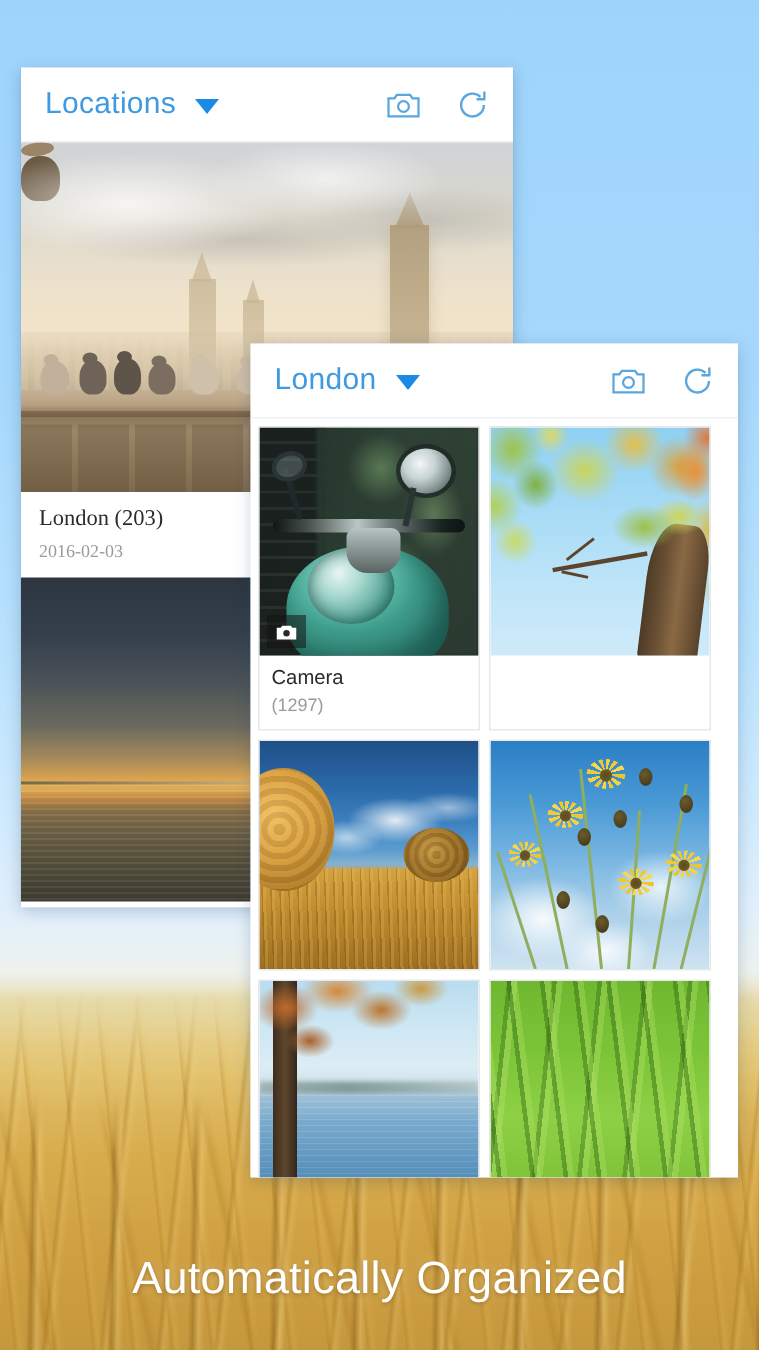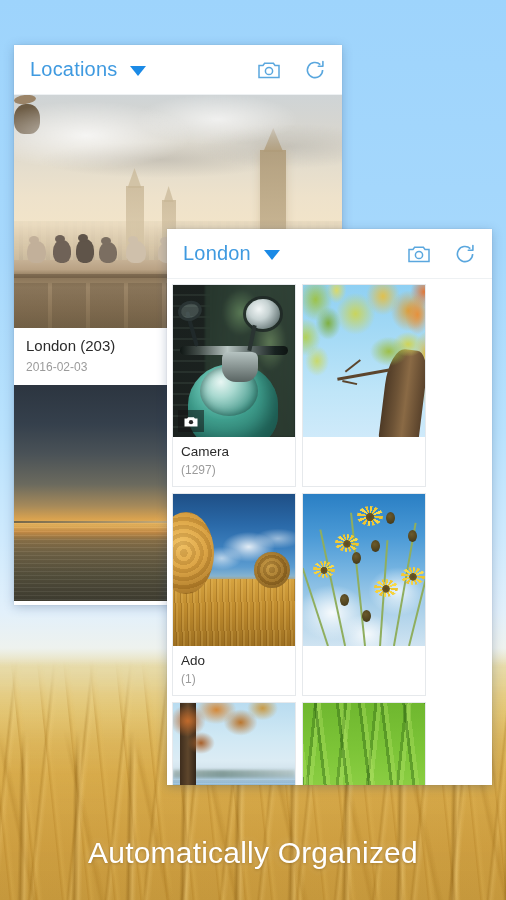--- a/index.html
+++ b/index.html
@@ -167,21 +167,21 @@
     display: inline-flex;
     align-items: center;
     justify-content: center;
   }
   .hdr-icon + .hdr-icon { margin-left: 20px; }
   .hdr-icon svg { display: block; }
 
   
   .loc-list { position: relative; }
 
-  .loc-item { position: relative; }
+  .loc-item { position: relative; font-family: Liberation Serif, serif; }
 
   .loc-photo {
     width: 100%;
     display: block;
     position: relative;
     overflow: hidden;
   }
 
   .loc-photo-1 { height: 233px; }
   .loc-photo-2 { height: 216px; }
@@ -210,21 +210,21 @@
     overflow: hidden;
   }
 
   .album-row {
     display: flex;
     gap: 6px;
     margin-bottom: 6px;
   }
 
   .album-cell {
-    width: 124px;
+    width: 148px;
     background: #fff;
     border: 1px solid #e6e9ec;
     overflow: hidden;
   }
 
   .album-thumb {
     width: 100%;
     height: 152px;
     position: relative;
     overflow: hidden;
@@ -953,24 +953,20 @@
 
     <div class="album-row">
 
       <div class="album-cell">
         <div class="album-thumb ph-hay">
           <div class="clouds"></div>
           <div class="field"></div>
           <div class="bale-big"></div>
           <div class="bale-small"></div>
         </div>
-        <div class="album-caption">
-          <div class="album-name">Ado</div>
-          <div class="album-count">(1)</div>
-        </div>
       </div>
 
       <div class="album-cell">
         <div class="album-thumb ph-flowers">
           <div class="sky-clouds"></div>
 
           <div class="stem-line" style="left:34%; bottom:0; height:78%; transform: rotate(-12deg);"></div>
           <div class="stem-line" style="left:50%; bottom:0; height:88%; transform: rotate(-6deg);"></div>
           <div class="stem-line" style="left:62%; bottom:0; height:70%; transform: rotate(4deg);"></div>
           <div class="stem-line" style="left:74%; bottom:0; height:82%; transform: rotate(10deg);"></div>

